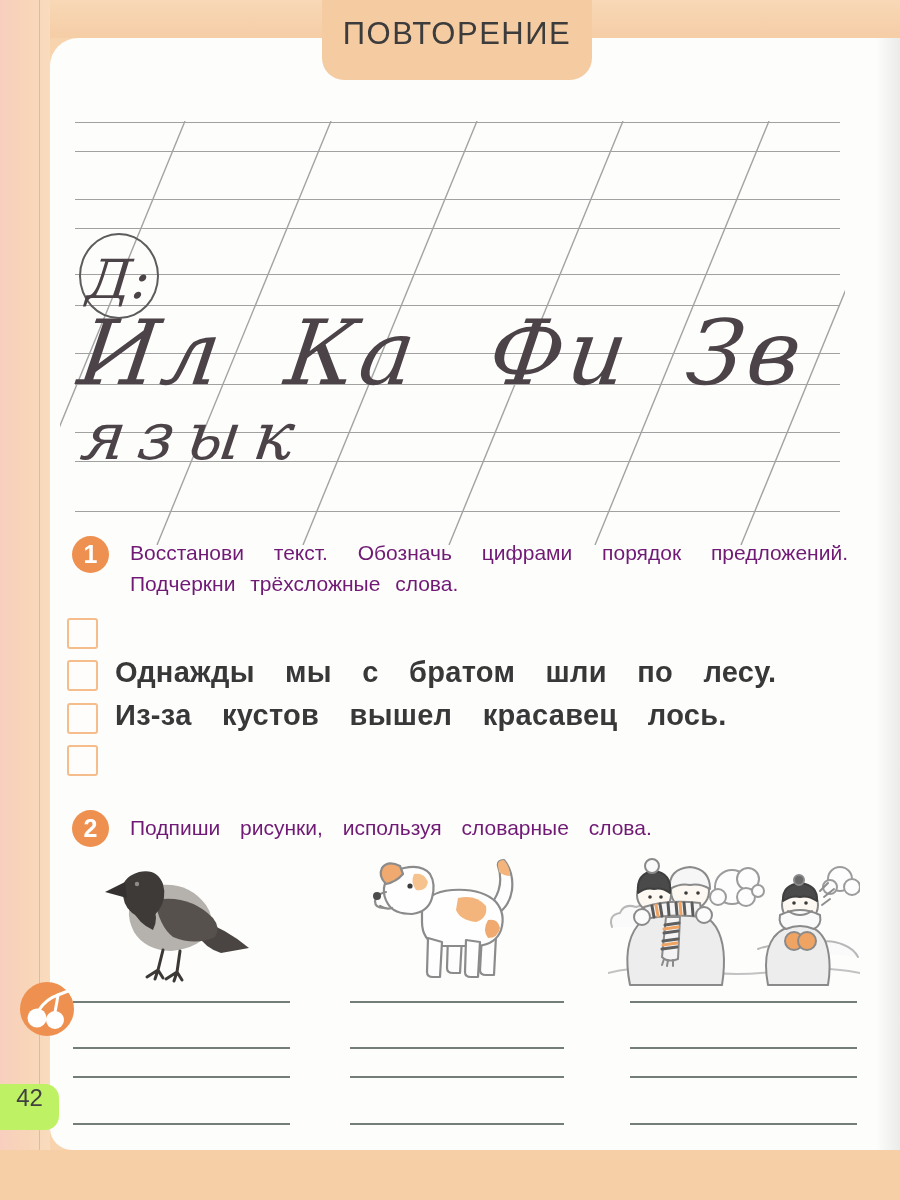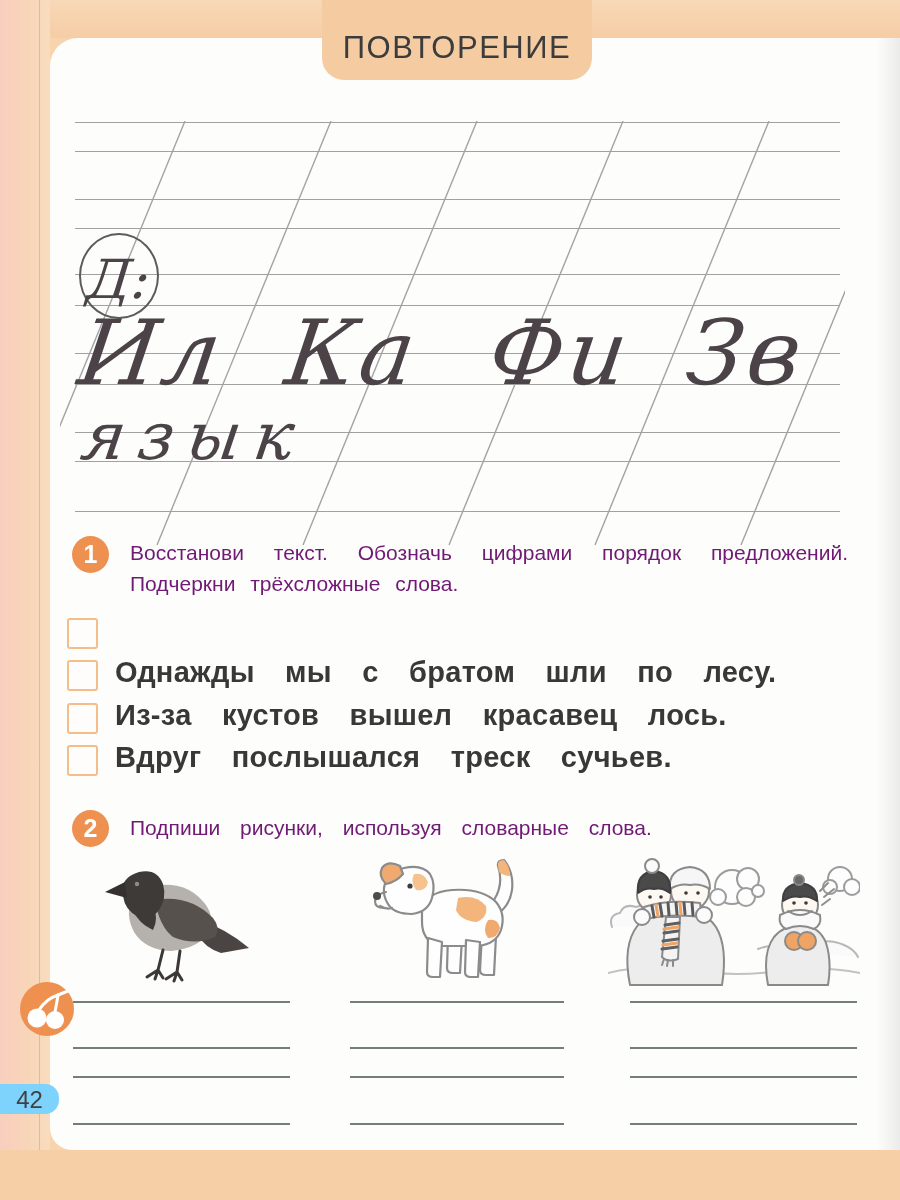--- a/index.html
+++ b/index.html
@@ -14,21 +14,21 @@
   .spine{position:absolute;left:39px;top:0;width:1px;height:1200px;background:rgba(190,150,115,.45);}
   .band-bottom{position:absolute;left:0;top:1150px;width:900px;height:50px;background:#f6cfa6;}
   .panel{position:absolute;left:50px;top:38px;width:850px;height:1112px;
          background:#fdfdfc;border-radius:28px 0 0 22px;}
   .right-shade{position:absolute;left:876px;top:38px;width:24px;height:1112px;
                background:linear-gradient(90deg,rgba(255,255,255,0),rgba(140,140,140,.16));}
 
   
   .header-tab{position:absolute;left:322px;top:0;width:270px;height:80px;
               background:#f5cba2;border-radius:0 0 22px 22px;
-              display:flex;align-items:flex-end;justify-content:center;padding-bottom:14px;
+              display:flex;align-items:flex-end;justify-content:center;padding-bottom:28px;
               box-sizing:border-box;}
   .header-tab span{font-size:31px;color:#3c3c3c;letter-spacing:1.5px;}
 
   
   .hline{position:absolute;left:75px;width:765px;height:0;border-top:1.6px solid #909090;opacity:.85;}
   .diag-svg{position:absolute;left:60px;top:121px;width:785px;height:424px;}
 
   .circled{position:absolute;left:79px;top:233px;width:76px;height:82px;
            border:2.5px solid #5c5c5c;border-radius:50%;
            display:flex;align-items:center;justify-content:center;}
@@ -50,22 +50,22 @@
   .cbx{position:absolute;left:67px;width:27px;height:27px;border:2px solid #f5bc8c;
        border-radius:3px;background:#fffdfb;}
   .sent{position:absolute;left:115px;font-size:29px;font-weight:bold;color:#383838;
         word-spacing:22px;letter-spacing:.3px;white-space:nowrap;}
 
   
   .wline{position:absolute;height:0;border-top:2px solid #64706a;opacity:.9;}
 
   
   .cherry{position:absolute;left:20px;top:982px;width:54px;height:54px;}
-  .page-tab{position:absolute;left:0;top:1084px;width:59px;height:30px;background:#7dd3fc;
-            border-radius:0 14px 14px 0;display:flex;align-items:flex-end;justify-content:center;}
+  .page-tab{position:absolute;left:0;top:1084px;width:59px;height:46px;background:#bef264;
+            border-radius:0 14px 14px 0;display:flex;align-items:flex-start;justify-content:center;}
   .page-tab span{font-size:24px;color:#414141;}
 
   .illus{position:absolute;}
 </style>
 </head>
 <body>
 
 <div id="page">
 
   <div class="band-top"></div>
@@ -118,21 +118,20 @@
   <div class="instr just" style="left:130px;top:537px;width:718px">Восстанови текст. Обозначь цифрами порядок предложений.</div>
   <div class="instr" style="left:130px;top:568px;width:718px;word-spacing:9px">Подчеркни трёхсложные слова.</div>
 
   <div class="cbx" style="top:618px"></div>
   <div class="cbx" style="top:660px"></div>
   <div class="cbx" style="top:703px"></div>
   <div class="cbx" style="top:745px"></div>
 
   <div class="sent" style="top:699px">Из-за кустов вышел красавец лось.</div>
   <div class="sent" style="top:656px">Однажды мы с братом шли по лесу.</div>
-  <div class="sent" style="top:741px">Вдруг послышался треск сучьев.</div>
 
   <div class="numcirc" style="left:72px;top:810px">
     <span>2</span>
   </div>
   <div class="instr" style="left:130px;top:812px;width:620px;word-spacing:14px">Подпиши рисунки, используя словарные слова.</div>
 
   <svg class="illus" style="left:103px;top:860px;width:155px;height:135px" viewBox="0 0 155 135">
     <path d="M96,60 Q122,68 146,88 L118,93 Q102,88 95,75 Z" fill="#4a4542"></path>
     <path d="M26,50 Q30,30 56,25 Q86,22 103,45 Q112,58 107,70 Q98,88 68,91 Q42,90 31,72 Q25,60 26,50 Z" fill="#b5b1ac"></path>
     <path d="M52,40 Q86,34 110,58 Q118,68 112,77 Q92,86 70,77 Q56,66 52,40 Z" fill="#57514d"></path>

